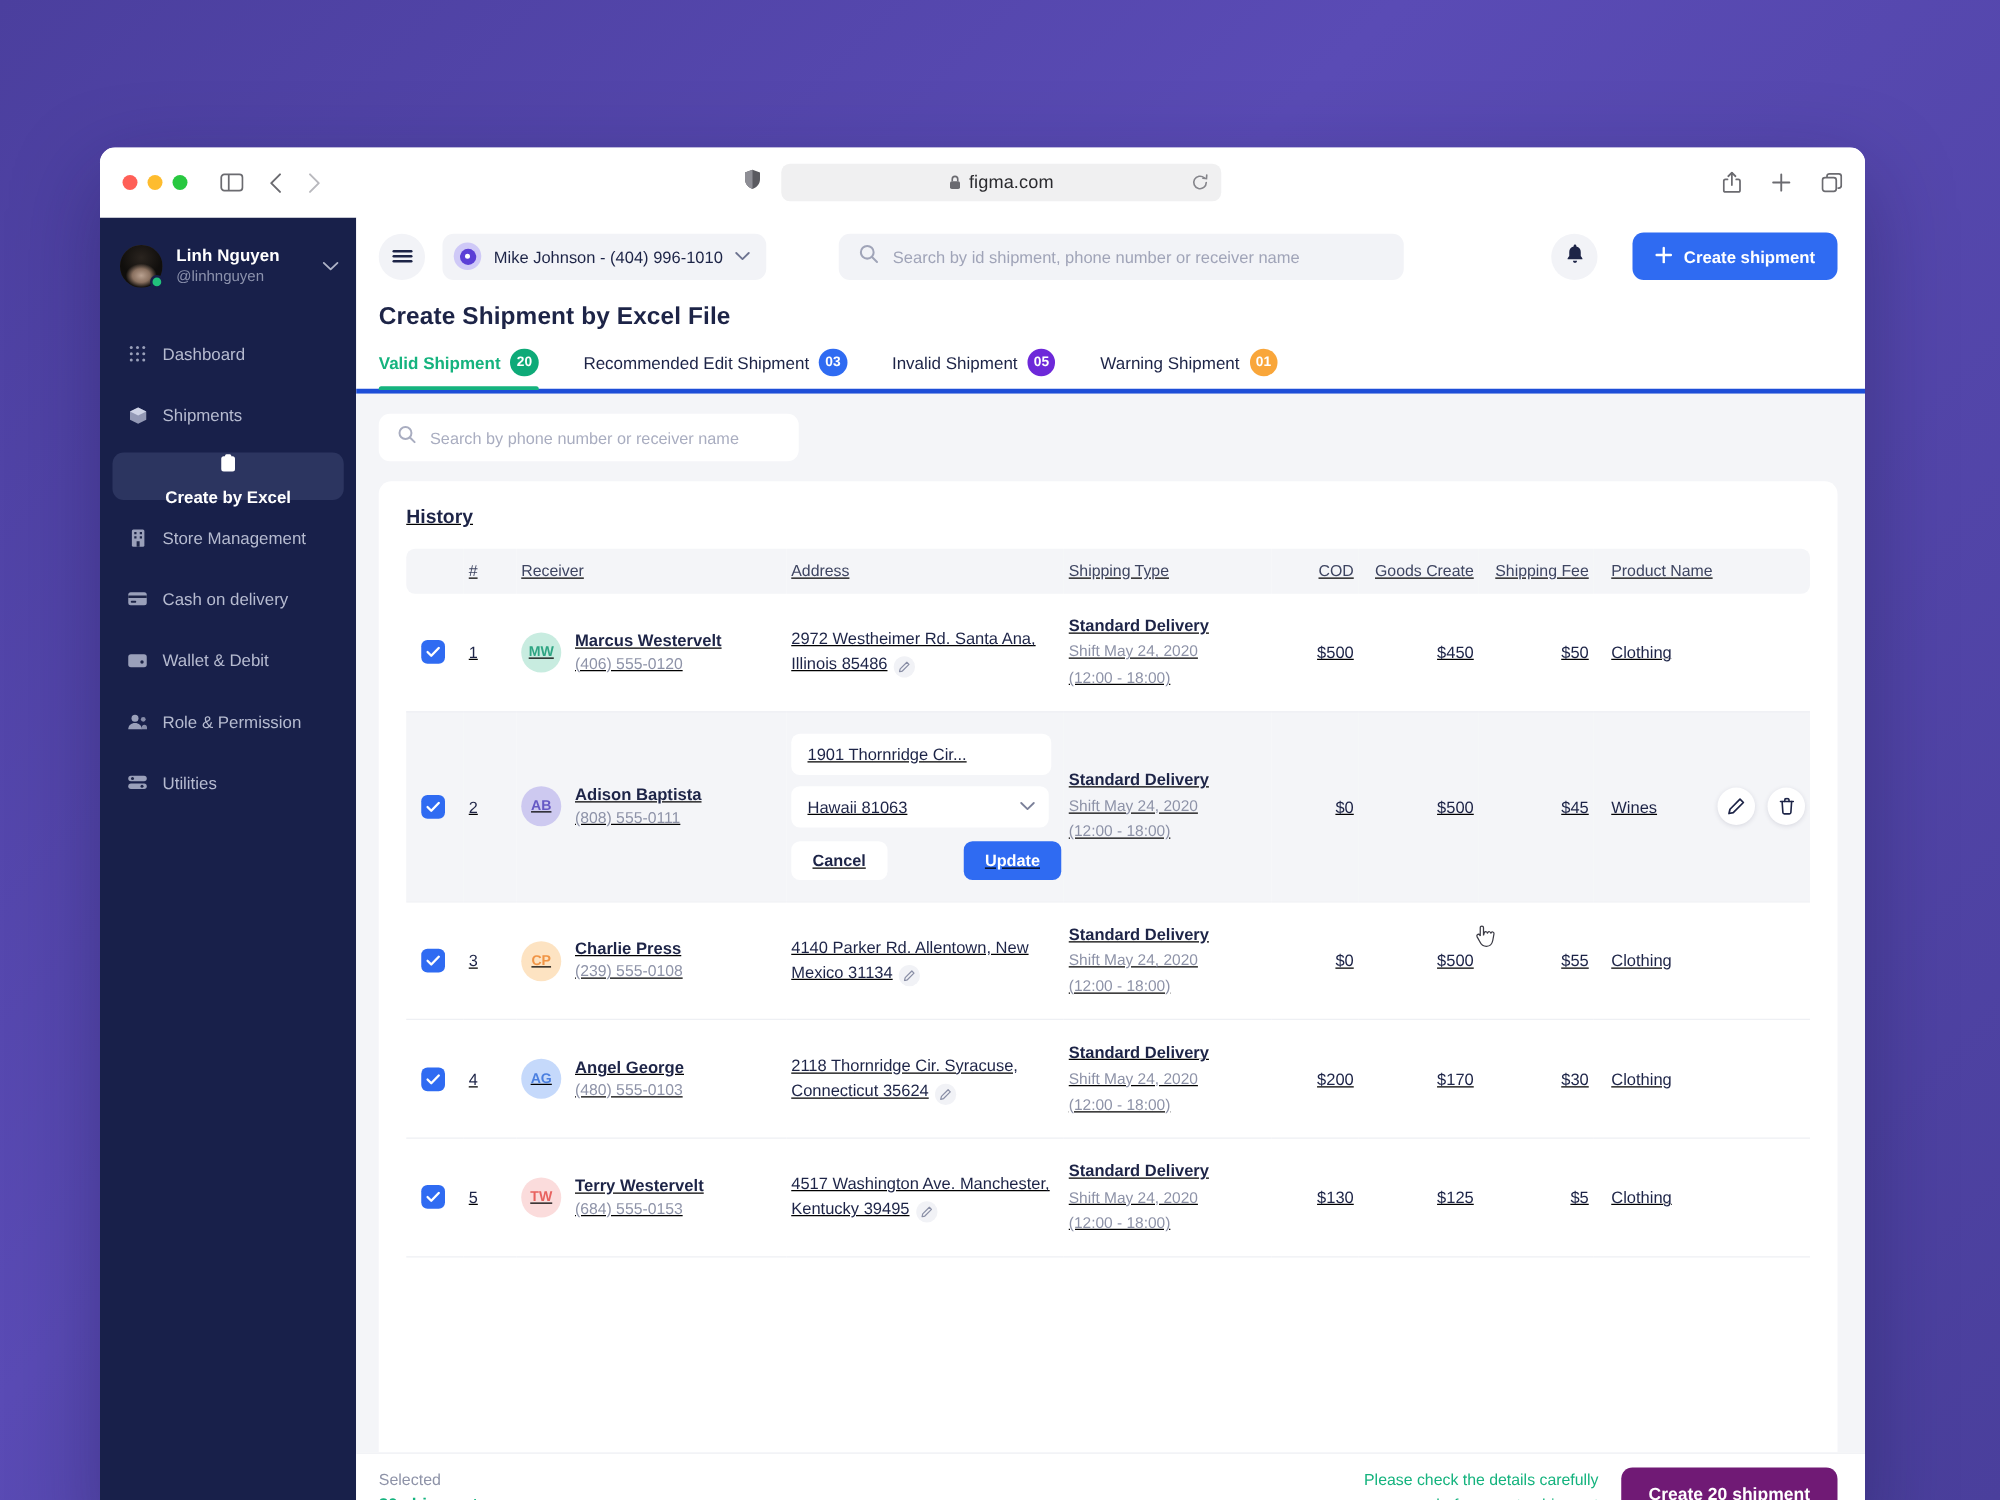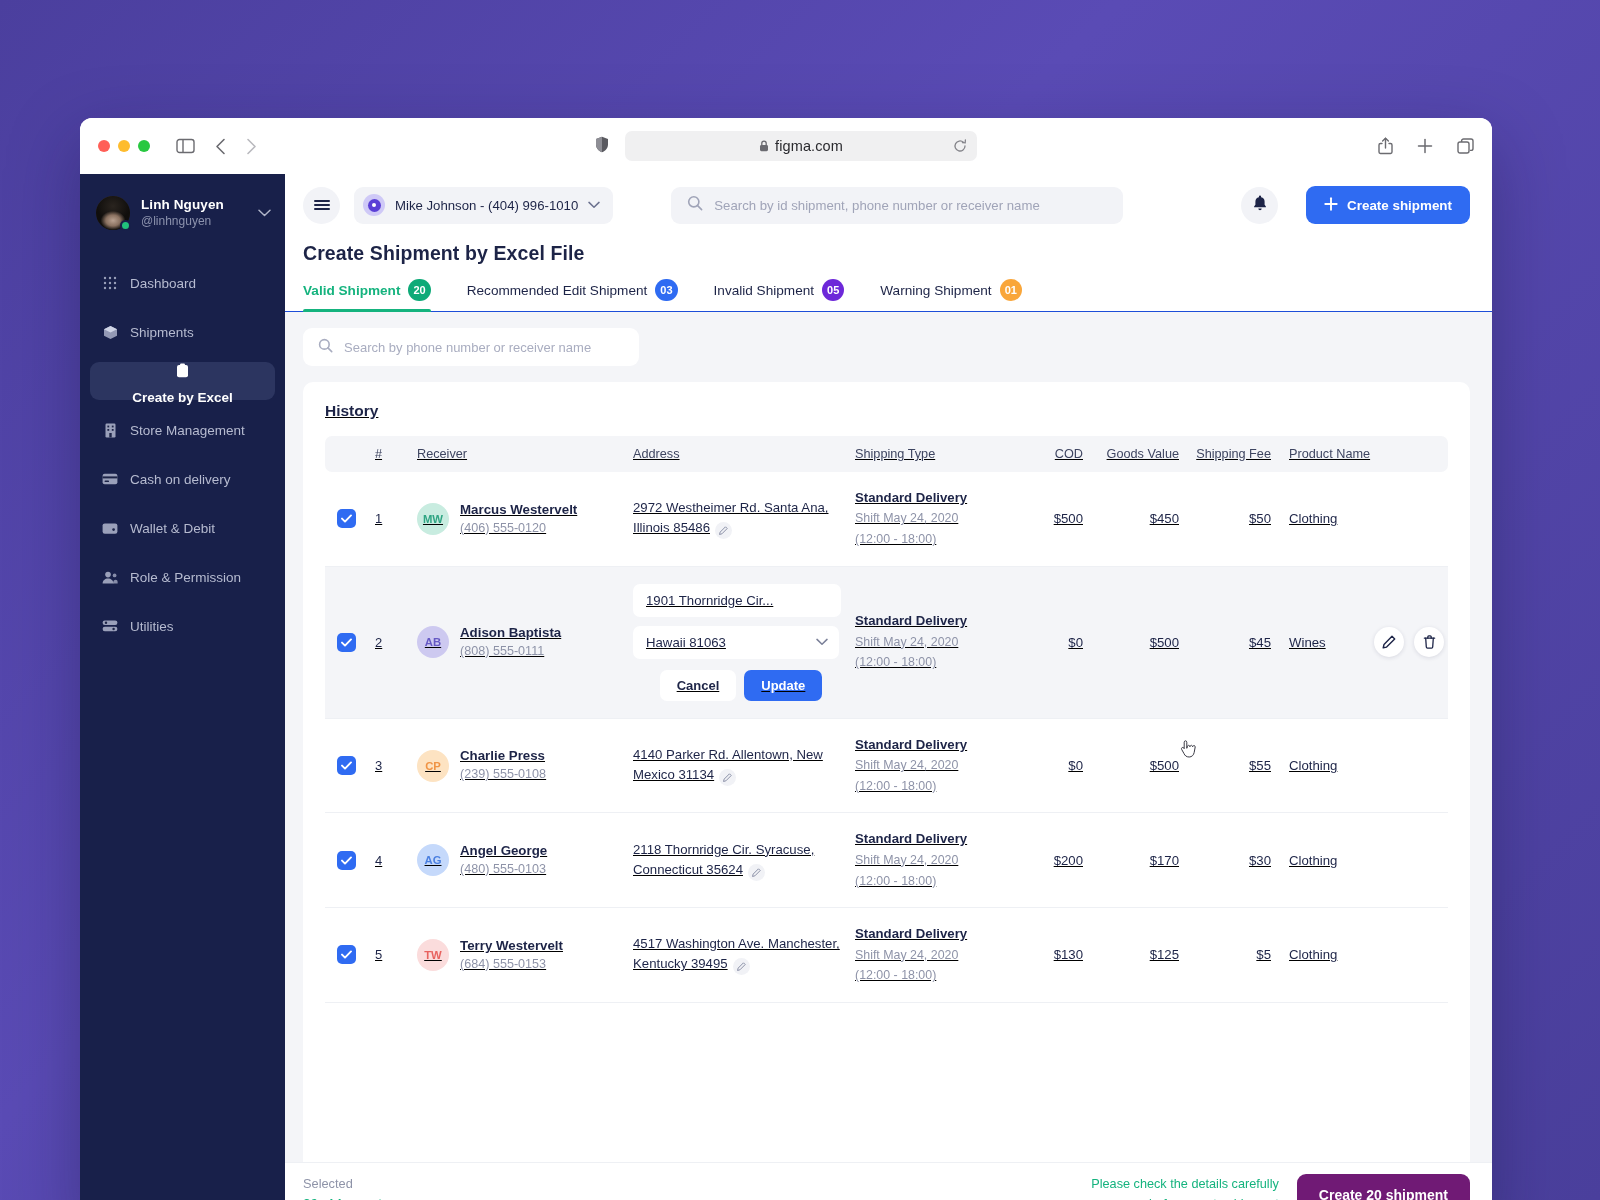--- a/index.html
+++ b/index.html
@@ -165,21 +165,21 @@
   }
 
   .page-title {
     font-size: 19.5px; font-weight: 700; color: #1d2447;
     padding: 6px 22px 0 18px; letter-spacing: .1px;
   }
 
   .tabs {
     display: flex; align-items: flex-end; gap: 36px;
     padding: 14px 22px 0 18px;
-    border-bottom: 1px solid #1d4ed8;
+    border-bottom: 4px solid #1d4ed8;
   }
   .tab {
     display: flex; align-items: center; gap: 8px;
     font-size: 13.6px; color: #1d2447; font-weight: 500;
     padding-bottom: 10px; position: relative; cursor: pointer;
   }
   .tab.active { color: #15b37e; font-weight: 600; }
   .tab.active::after {
     content: ''; position: absolute; left: 0; right: 0; bottom: -1px;
     height: 3px; background: #15b37e; border-radius: 2px 2px 0 0;
@@ -259,21 +259,21 @@
     width: 208px; height: 33px; background: #fff; border: none; border-radius: 7px;
     padding: 0 13px; font-family: inherit; font-size: 13.2px; color: #1d2447; outline: none;
     display: flex; align-items: center;
   }
   .edit-select {
     width: 206px; height: 33px; background: #fff; border-radius: 7px;
     padding: 0 11px 0 13px; font-size: 13.2px; color: #1d2447;
     display: flex; align-items: center; justify-content: space-between;
   }
   .edit-select .chev { color: #7b8099; display:flex;}
-  .edit-actions { display: flex; gap: 8px; justify-content: center; width: 216px; margin-top: 2px;}
+  .edit-actions { display: flex; gap: 8px; justify-content: space-between; width: 216px; margin-top: 2px;}
   .btn-cancel {
     height: 31px; padding: 0 17px; border-radius: 7px; background: #fff; border: none;
     font-family: inherit; font-size: 13px; font-weight: 700; color: #1d2447; cursor: pointer;
   }
   .btn-update {
     height: 31px; padding: 0 17px; border-radius: 7px; background: #2f6bf2; border: none;
     font-family: inherit; font-size: 13px; font-weight: 600; color: #fff; cursor: pointer;
   }
 
   .row-actions { display: flex; gap: 10px; align-items: center; justify-content: flex-end; }
@@ -598,21 +598,21 @@
                 <col style="width:auto">
             </colgroup>
             <thead>
               <tr>
                 <th></th>
                 <th>#</th>
                 <th>Receiver</th>
                 <th>Address</th>
                 <th>Shipping Type</th>
                 <th class="num">COD</th>
-                <th class="num">Goods Value</th>
+                <th class="num">Goods Create</th>
                 <th class="num">Shipping Fee</th>
                 <th style="padding-left:14px">Product Name</th>
               </tr>
             </thead>
             <tbody>
 
               <tr>
                 <td class="cb">
                   <div class="chk">
                     <svg width="11" height="9" viewBox="0 0 11 9" fill="none" stroke="#fff" stroke-width="1.9" stroke-linecap="round" stroke-linejoin="round">

